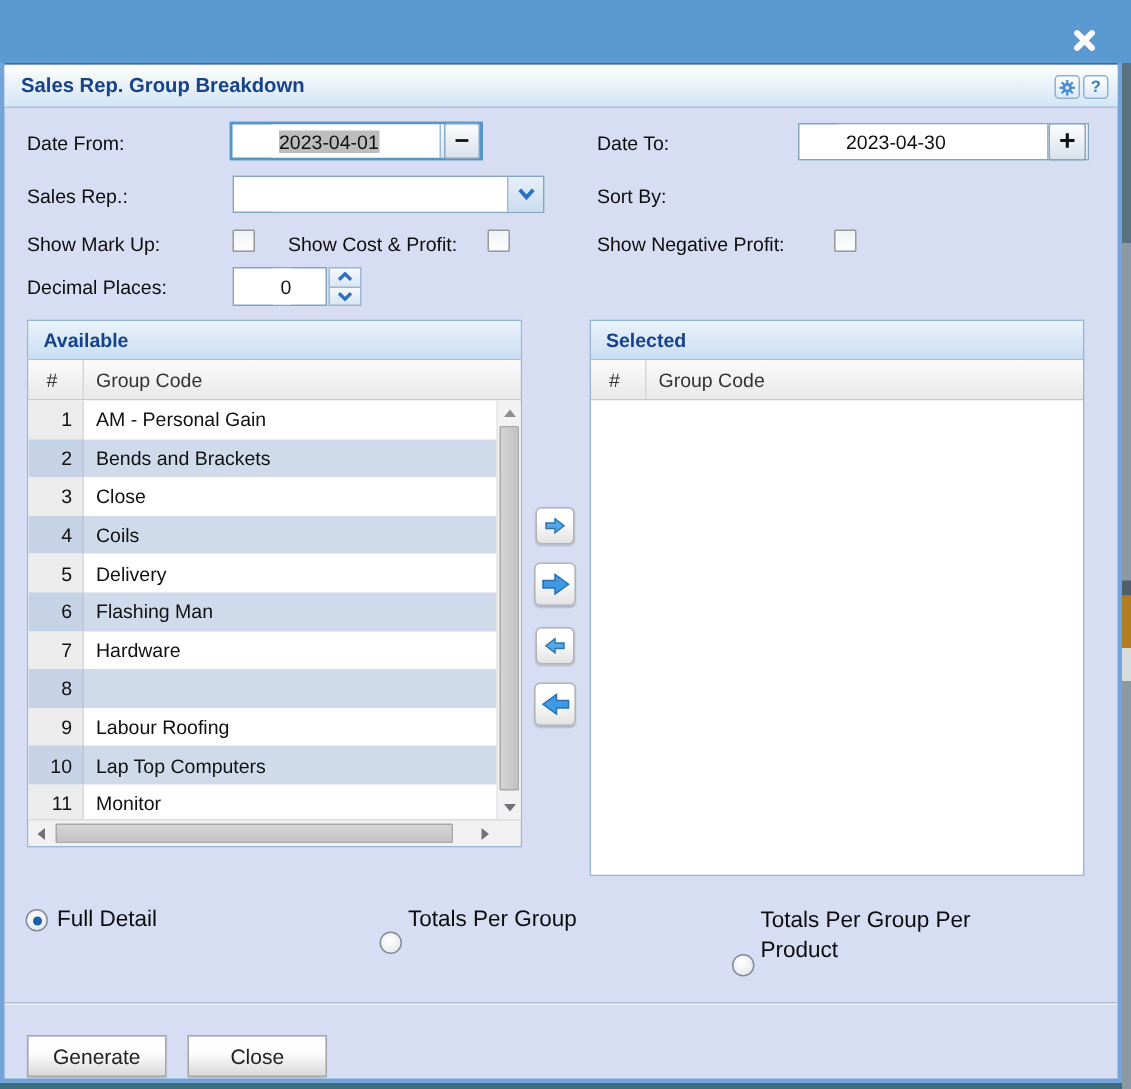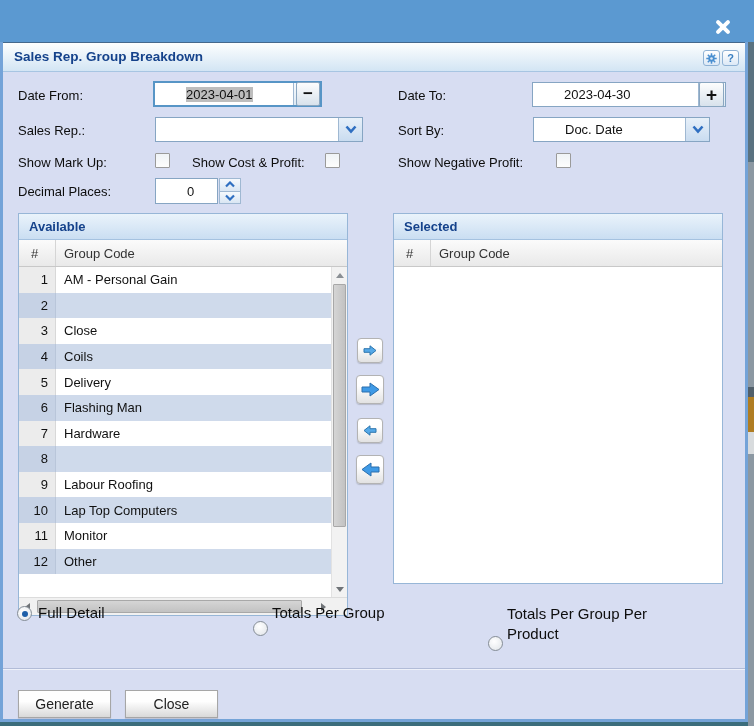--- a/index.html
+++ b/index.html
@@ -188,28 +188,20 @@
   <div class="abs field thin-ring" style="left:155px;top:117px;width:208px;height:25px;">
     <div class="fval" style="flex:1;"></div>
     <div class="trigger">
       <svg width="12" height="9" viewBox="0 0 12 9">
         <path d="M1.5 1.5 L6 6.5 L10.5 1.5" fill="none" stroke="#2f6fc1" stroke-width="2.6"></path>
       </svg>
     </div>
   </div>
 
   <div class="abs flabel" style="left:398px;top:123px;">Sort By:</div>
-  <div class="abs field thin-ring" style="left:533px;top:117px;width:177px;height:25px;">
-    <div class="fval" style="flex:1;">Doc. Date</div>
-    <div class="trigger">
-      <svg width="12" height="9" viewBox="0 0 12 9">
-        <path d="M1.5 1.5 L6 6.5 L10.5 1.5" fill="none" stroke="#2f6fc1" stroke-width="2.6"></path>
-      </svg>
-    </div>
-  </div>
 
   <div class="abs flabel" style="left:18px;top:155px;">Show Mark Up:</div>
   <div class="abs checkbox" style="left:155px;top:153px;"></div>
   <div class="abs flabel" style="left:192px;top:155px;">Show Cost &amp; Profit:</div>
   <div class="abs checkbox" style="left:325px;top:153px;"></div>
   <div class="abs flabel" style="left:398px;top:155px;">Show Negative Profit:</div>
   <div class="abs checkbox" style="left:556px;top:153px;"></div>
 
   <div class="abs flabel" style="left:18px;top:184px;">Decimal Places:</div>
   <div class="abs field thin-ring" style="left:155px;top:178px;width:63px;height:26px;">
@@ -221,34 +213,35 @@
         <path d="M1 5.5 L5 1.5 L9 5.5" fill="none" stroke="#2f6fc1" stroke-width="2.2"></path>
       </svg>
     </div>
     <div class="spin-btn">
       <svg width="10" height="7" viewBox="0 0 10 7">
         <path d="M1 1.5 L5 5.5 L9 1.5" fill="none" stroke="#2f6fc1" stroke-width="2.2"></path>
       </svg>
     </div>
   </div>
 
-  <div class="abs panel" style="left:18px;top:213px;width:330px;height:403px;">
+  <div class="abs panel" style="left:18px;top:213px;width:330px;height:352px;">
     <div class="panel-header">Available</div>
     <div class="col-header">
       <div class="col-num">#</div>
       <div class="col-name">Group Code</div>
     </div>
     <div class="list-body">
       <div class="rows-wrap" id="avail-rows">
           <div class="lrow">
             <div class="num">1</div>
             <div class="name">AM - Personal Gain</div>
           </div>
           <div class="lrow">
             <div class="num">2</div>
+            <div class="name">Bends and Brackets</div>
           </div>
           <div class="lrow">
             <div class="num">3</div>
             <div class="name">Close</div>
           </div>
           <div class="lrow">
             <div class="num">4</div>
             <div class="name">Coils</div>
           </div>
           <div class="lrow">

